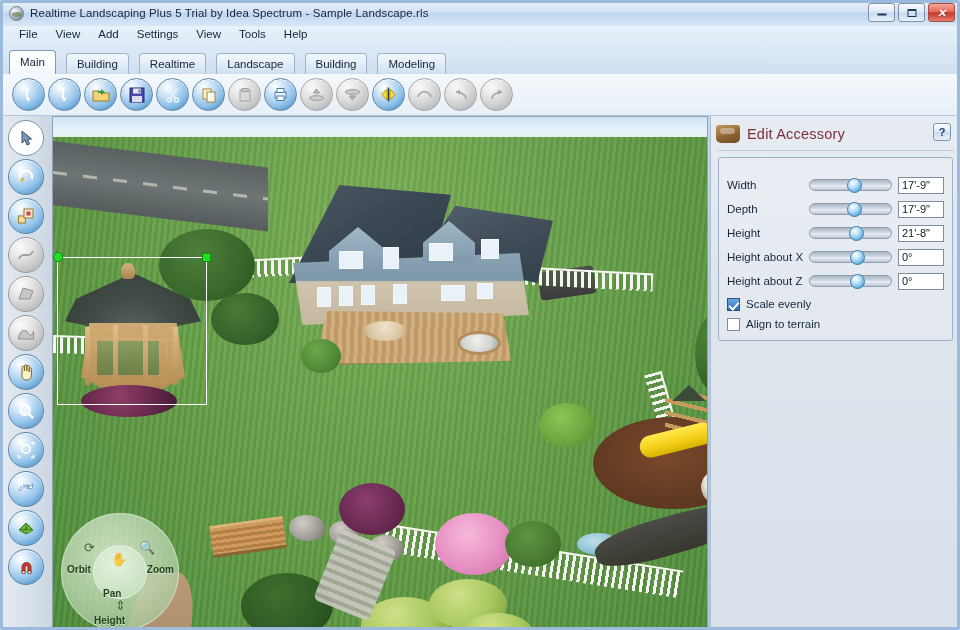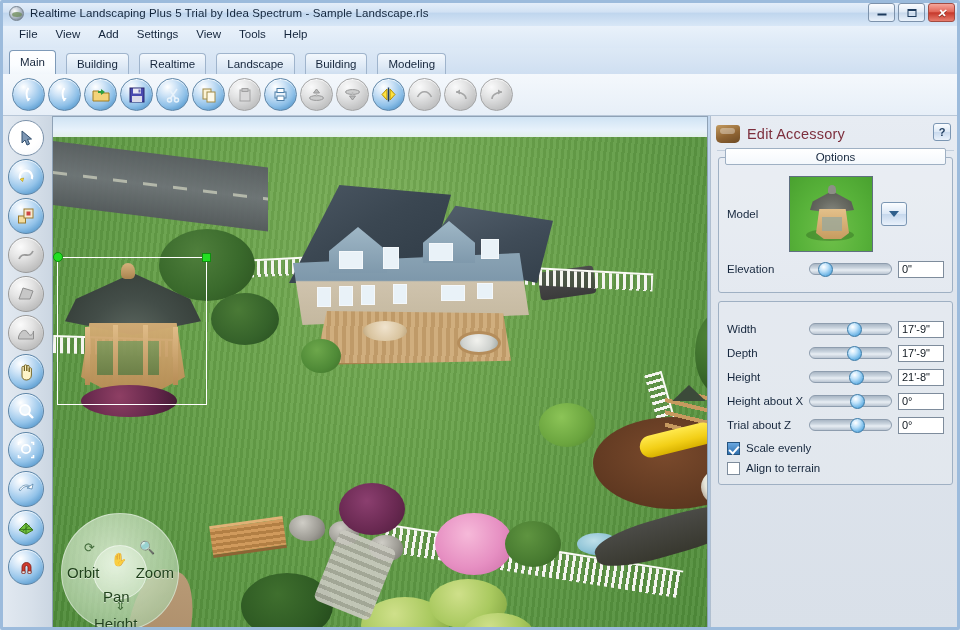--- a/index.html
+++ b/index.html
@@ -254,21 +254,21 @@
     position:absolute;left:8px;top:396px;width:118px;height:118px;border-radius:50%;
     background:radial-gradient(circle at 42% 34%,rgba(222,238,214,.82) 0%,rgba(186,214,176,.78) 55%,rgba(150,186,140,.76) 100%);
     border:1px solid rgba(255,255,255,.45);box-sizing:border-box;
   }
   .nw-inner{
     position:absolute;left:50%;top:50%;transform:translate(-50%,-50%);
     width:54px;height:54px;border-radius:50%;
     background:radial-gradient(circle at 42% 34%,rgba(232,244,226,.9) 0%,rgba(196,220,186,.85) 100%);
     border:1px solid rgba(255,255,255,.5);box-sizing:border-box;
   }
-  .nw-lbl{position:absolute;font-size:15px;color:#20421c;font-weight:normal;text-shadow:0 1px 0 rgba(255,255,255,.5);}
+  .nw-lbl{position:absolute;font-size:10px;color:#20421c;font-weight:bold;text-shadow:0 1px 0 rgba(255,255,255,.5);}
   .nw-orbit{left:5px;top:50px;}
   .nw-zoom{right:4px;top:50px;}
   .nw-pan{left:41px;top:74px;}
   .nw-height{left:32px;top:101px;}
   .nw-gl{position:absolute;font-size:13px;color:#2f5a28;opacity:.85;}
   
   .rpanel{
     position:absolute;left:710px;top:0;width:250px;height:514px;
     background:linear-gradient(180deg,#e7ecf3 0%,#dfe5ed 35%,#d9e0e9 100%);
     border-left:1px solid #b0bfd0;box-sizing:border-box;
@@ -665,45 +665,20 @@
     </div>
 
     <div class="rpanel">
       <div class="rp-header">
         <div class="rp-ico"></div>
         <div class="rp-title">Edit Accessory</div>
         <div class="rp-help">?</div>
       </div>
       <div class="rp-sep"></div>
 
-      <div class="group" style="padding-top:18px;">
-        <div class="group-cap">Options</div>
-
-        <div class="modelrow">
-          <div class="model-lbl">Model</div>
-          <div class="thumb">
-            <div class="th-shadow"></div>
-            <div class="th-roof"></div>
-            <div class="th-fin"></div>
-            <div class="th-body"></div>
-            <div class="th-in"></div>
-          </div>
-          <div class="dropbtn">
-            <div class="chev"></div>
-          </div>
-        </div>
-
-        <div class="row">
-          <div class="row-lbl">Elevation</div>
-          <div class="slider">
-            <div class="knob" style="left:10%;"></div>
-          </div>
-          <div class="valbox">0"</div>
-        </div>
-      </div>
 
       <div class="group" style="padding-top:18px;">
 
         <div class="row">
           <div class="row-lbl">Width</div>
           <div class="slider">
               <div class="knob" style="left:46%;"></div>
             </div>
           <div class="valbox">17'-9"</div>
         </div>
@@ -722,21 +697,21 @@
           <div class="valbox">21'-8"</div>
         </div>
         <div class="row">
           <div class="row-lbl">Height about X</div>
           <div class="slider">
               <div class="knob" style="left:49%;"></div>
             </div>
           <div class="valbox">0°</div>
         </div>
         <div class="row">
-          <div class="row-lbl">Trial about Z</div>
+          <div class="row-lbl">Height about Z</div>
           <div class="slider">
               <div class="knob" style="left:49%;"></div>
             </div>
           <div class="valbox">0°</div>
         </div>
 
         <div class="chkrow">
           <div class="chk on"></div>
           <div class="chk-lbl">Scale evenly</div>
         </div>

